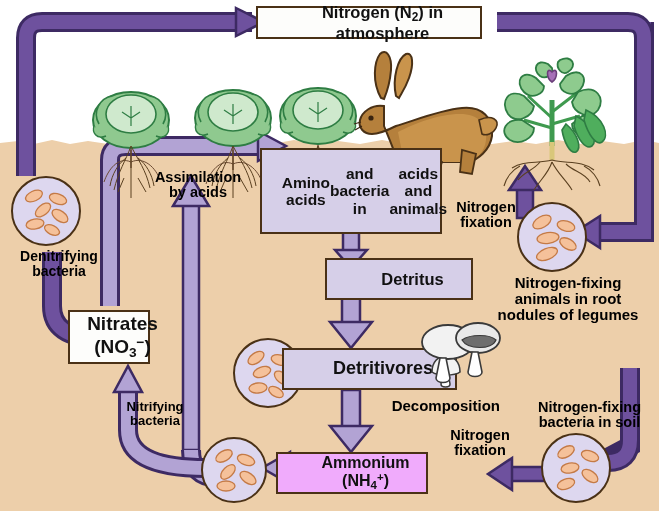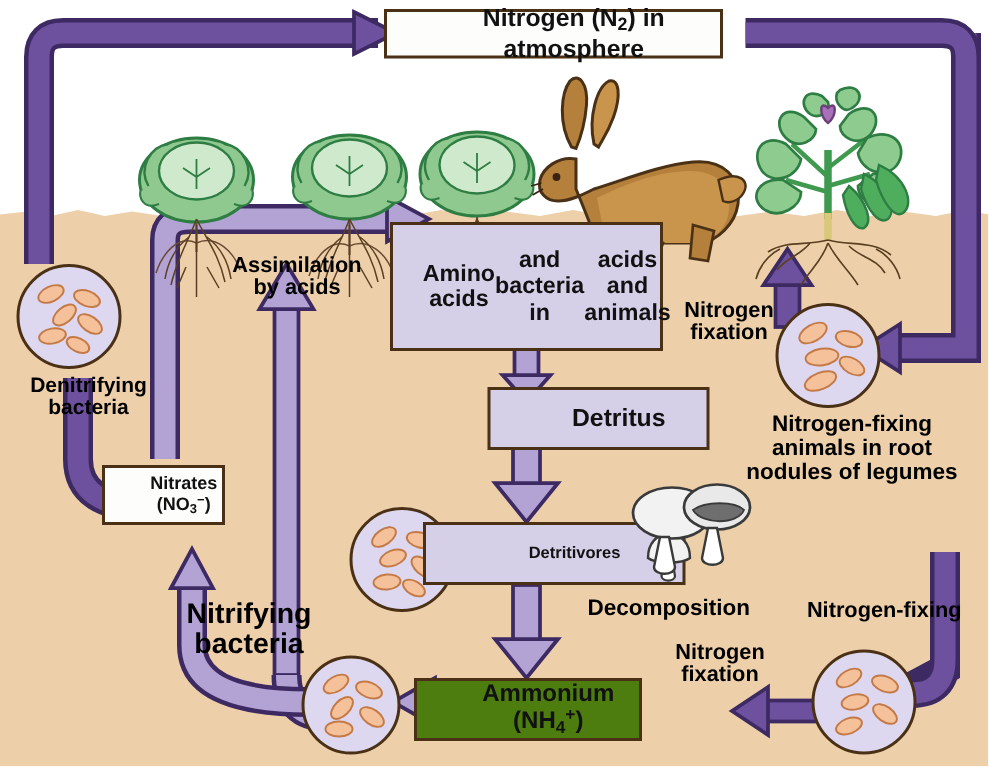--- a/index.html
+++ b/index.html
@@ -244,61 +244,61 @@
               font-size:15.5px;flex-direction:row;">
     <div>Amino acids</div>
     <div>and bacteria in</div>
     <div>acids and animals</div>
   </div>
 
   <div class="boxtxt" style="left:293px;top:258px;width:148px;height:42px;background:#d6cfe8;border:2px solid #4a3116;font-size:16.5px;margin-left:32px;">
     <span>Detritus</span>
   </div>
 
-  <div class="boxtxt" style="left:282px;top:348px;width:175px;height:42px;background:#d6cfe8;border:2px solid #4a3116;font-size:11px;justify-content:center;">
+  <div class="boxtxt" style="left:282px;top:348px;width:175px;height:42px;background:#d6cfe8;border:2px solid #4a3116;font-size:18px;justify-content:center;">
     <span>Detritivores</span>
   </div>
 
   <svg class="layer" viewBox="0 0 659 511" style="pointer-events:none;">
     <g>
       <path d="M432,372 C432,362 438,356 446,356 C454,356 460,362 460,372 C455,376 437,376 432,372 Z" fill="#f2f2f2" stroke="#3a3a3a" stroke-width="1.6"></path>
       <path d="M443,372 L441,384 C441,388 450,388 450,384 L448,372 Z" fill="#ffffff" stroke="#3a3a3a" stroke-width="1.5"></path>
       <ellipse cx="448" cy="342" rx="26" ry="17" fill="#f2f2f2" stroke="#3a3a3a" stroke-width="1.8"></ellipse>
       <path d="M440,358 L436,378 C436,384 450,384 450,378 L446,358 Z" fill="#ffffff" stroke="#3a3a3a" stroke-width="1.6"></path>
       <ellipse cx="478" cy="338" rx="22" ry="15" fill="#e9e9e9" stroke="#3a3a3a" stroke-width="1.8"></ellipse>
       <path d="M462,340 C470,334 490,334 496,340 C492,350 468,350 462,340 Z" fill="#6e6e6e" stroke="#3a3a3a" stroke-width="1.2"></path>
       <path d="M472,352 L468,372 C468,378 482,378 482,372 L478,352 Z" fill="#ffffff" stroke="#3a3a3a" stroke-width="1.6"></path>
     </g>
   </svg>
 
-  <div class="boxtxt" style="left:276px;top:452px;width:152px;height:42px;background:#4d7c0f;border:2px solid #4a3116;font-size:16px;">
+  <div class="boxtxt" style="left:276px;top:452px;width:152px;height:42px;background:#f0abfc;border:2px solid #4a3116;font-size:16px;">
     <span>
       <span>Ammonium (NH</span><sub>4</sub><sup>+</sup><span>)</span>
     </span>
   </div>
 
-  <div class="boxtxt" style="left:68px;top:310px;width:82px;height:40px;background:#fdfdfb;border:2px solid #4a3116;
-              font-size:12px;flex-direction:column;">
+  <div class="boxtxt" style="left:68px;top:310px;width:82px;height:54px;background:#fdfdfb;border:2px solid #4a3116;
+              font-size:19px;flex-direction:column;">
     <div>Nitrates</div>
     <div>
       <span>(NO</span><sub>3</sub><sup>−</sup><span>)</span>
     </div>
   </div>
 
   <div class="lbl" style="left:130px;top:170px;width:136px;font-size:14.5px;">
     <div>Assimilation</div>
     <div>by acids</div>
   </div>
 
   <div class="lbl" style="left:0px;top:249px;width:118px;font-size:14px;">
     <div>Denitrifying</div>
     <div>bacteria</div>
   </div>
 
-  <div class="lbl" style="left:103px;top:400px;width:126px;font-size:19px;">
+  <div class="lbl" style="left:92px;top:400px;width:126px;font-size:13px;">
     <div>Nitrifying</div>
     <div>bacteria</div>
   </div>
 
   <div class="lbl" style="left:443px;top:200px;width:86px;font-size:14.5px;">
     <div>Nitrogen</div>
     <div>fixation</div>
   </div>
 
   <div class="lbl" style="left:478px;top:275px;width:180px;font-size:15px;">
@@ -307,19 +307,20 @@
     <div>nodules of legumes</div>
   </div>
 
   <div class="lbl" style="left:437px;top:428px;width:86px;font-size:14.5px;">
     <div>Nitrogen</div>
     <div>fixation</div>
   </div>
 
   <div class="lbl" style="left:520px;top:400px;width:139px;font-size:14.5px;">
     <div>Nitrogen-fixing</div>
+    <div>bacteria in soil</div>
   </div>
 
   <div class="lbl" style="left:370px;top:398px;width:130px;font-size:15px;text-align:right;">
     <div>Decomposition</div>
   </div>
 
 </div>
 
 </body></html>

